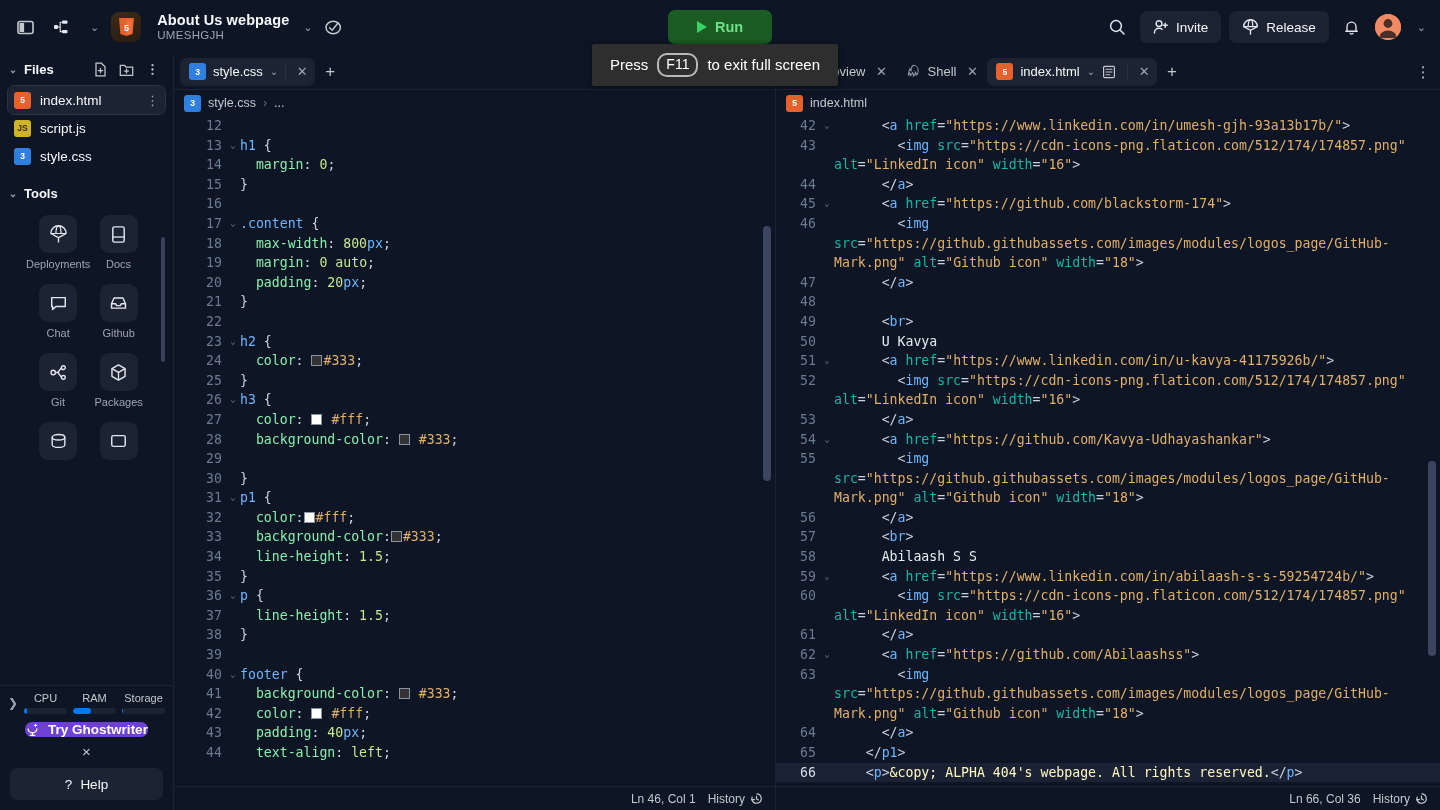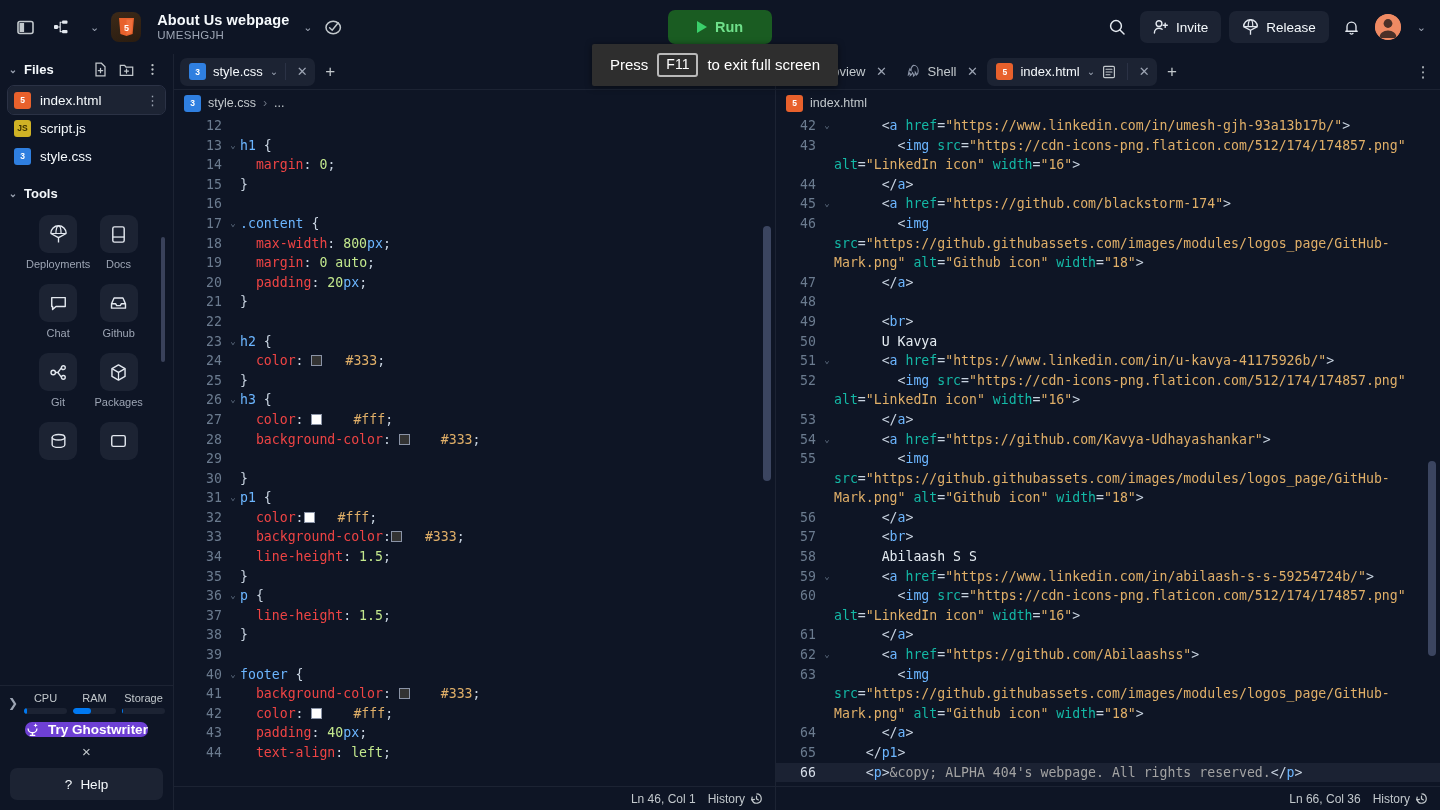--- a/index.html
+++ b/index.html
@@ -69,21 +69,21 @@
   
   .fs-toast {
     position: absolute; left: 592px; top: 44px;
     background: #2e2e2e; color: #ffffff;
     padding: 9px 18px; border-radius: 2px;
     font-size: 15px; display: flex; align-items: center; gap: 9px;
     z-index: 40; font-family: "Liberation Sans", sans-serif;
     box-shadow: 0 1px 6px rgba(0,0,0,.5);
   }
   .kbd {
-    border: 2px solid #b9b9b9; border-radius: 3px;
+    border: 2px solid #b9b9b9; border-radius: 10px;
     padding: 1px 7px; font-size: 14px; color: #fff; line-height: 1.25;
   }
 
   
   .body { flex: 1; display: flex; min-height: 0; }
 
   
   .sidebar {
     width: 174px; flex: 0 0 174px;
     background: #0e1525; display: flex; flex-direction: column;
@@ -207,31 +207,31 @@
   .gutter {
     width: 52px; flex: 0 0 52px; text-align: right; padding-right: 4px;
     color: #6b7b8f; user-select: none;
   }
   .fold { width: 14px; flex: 0 0 14px; color: #6b7b8f; text-align: center; font-size: 9px; }
   .src { flex: 1; min-width: 0; }
   .gutter-hl { color: #d6dde8; }
 
   
   .t-sel  { color: #6cb6ff; }
-  .t-prop { color: #ef4444; }
+  .t-prop { color: #86efac; }
   .t-num  { color: #c3e88d; }
   .t-unit { color: #6cb6ff; }
-  .t-hex  { color: #e0af68; margin-left: 22px; }
+  .t-hex  { color: #e0af68; }
   .t-pun  { color: #c8d3e0; }
   .t-kw   { color: #c3e88d; }
   .t-tag  { color: #6cb6ff; }
   .t-attr { color: #14b8a6; }
   .t-str  { color: #e0af68; }
   .t-txt  { color: #e6edf3; }
-  .t-ent  { color: #a3a3a3; margin-top: 20px; }
+  .t-ent  { color: #fef9c3; margin-top: 20px; }
   .swatch {
     display: inline-block; width: 11px; height: 11px; vertical-align: -1px;
     border: 1px solid #8a93a6; margin-right: 1px;
   }
   .line-active { background: #1b2233; }
 
   .v-scroll {
     position: absolute; width: 8px; border-radius: 5px; background: #3b4560;
   }
 

